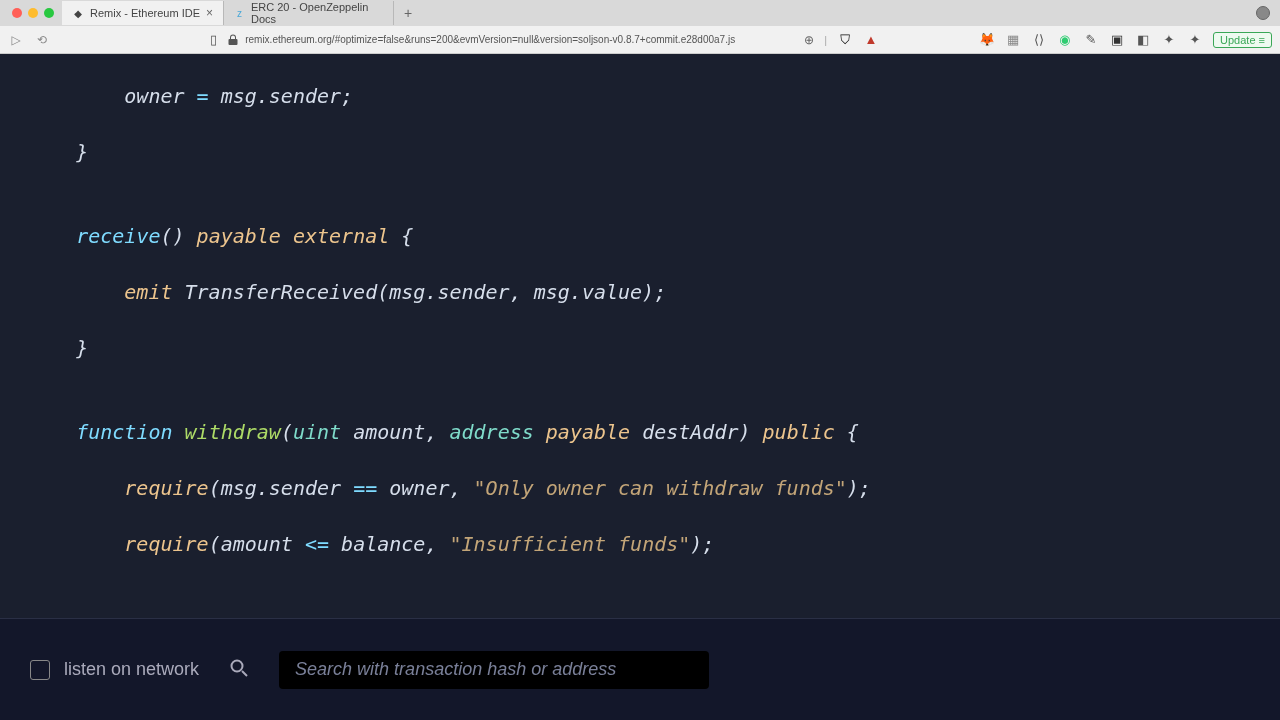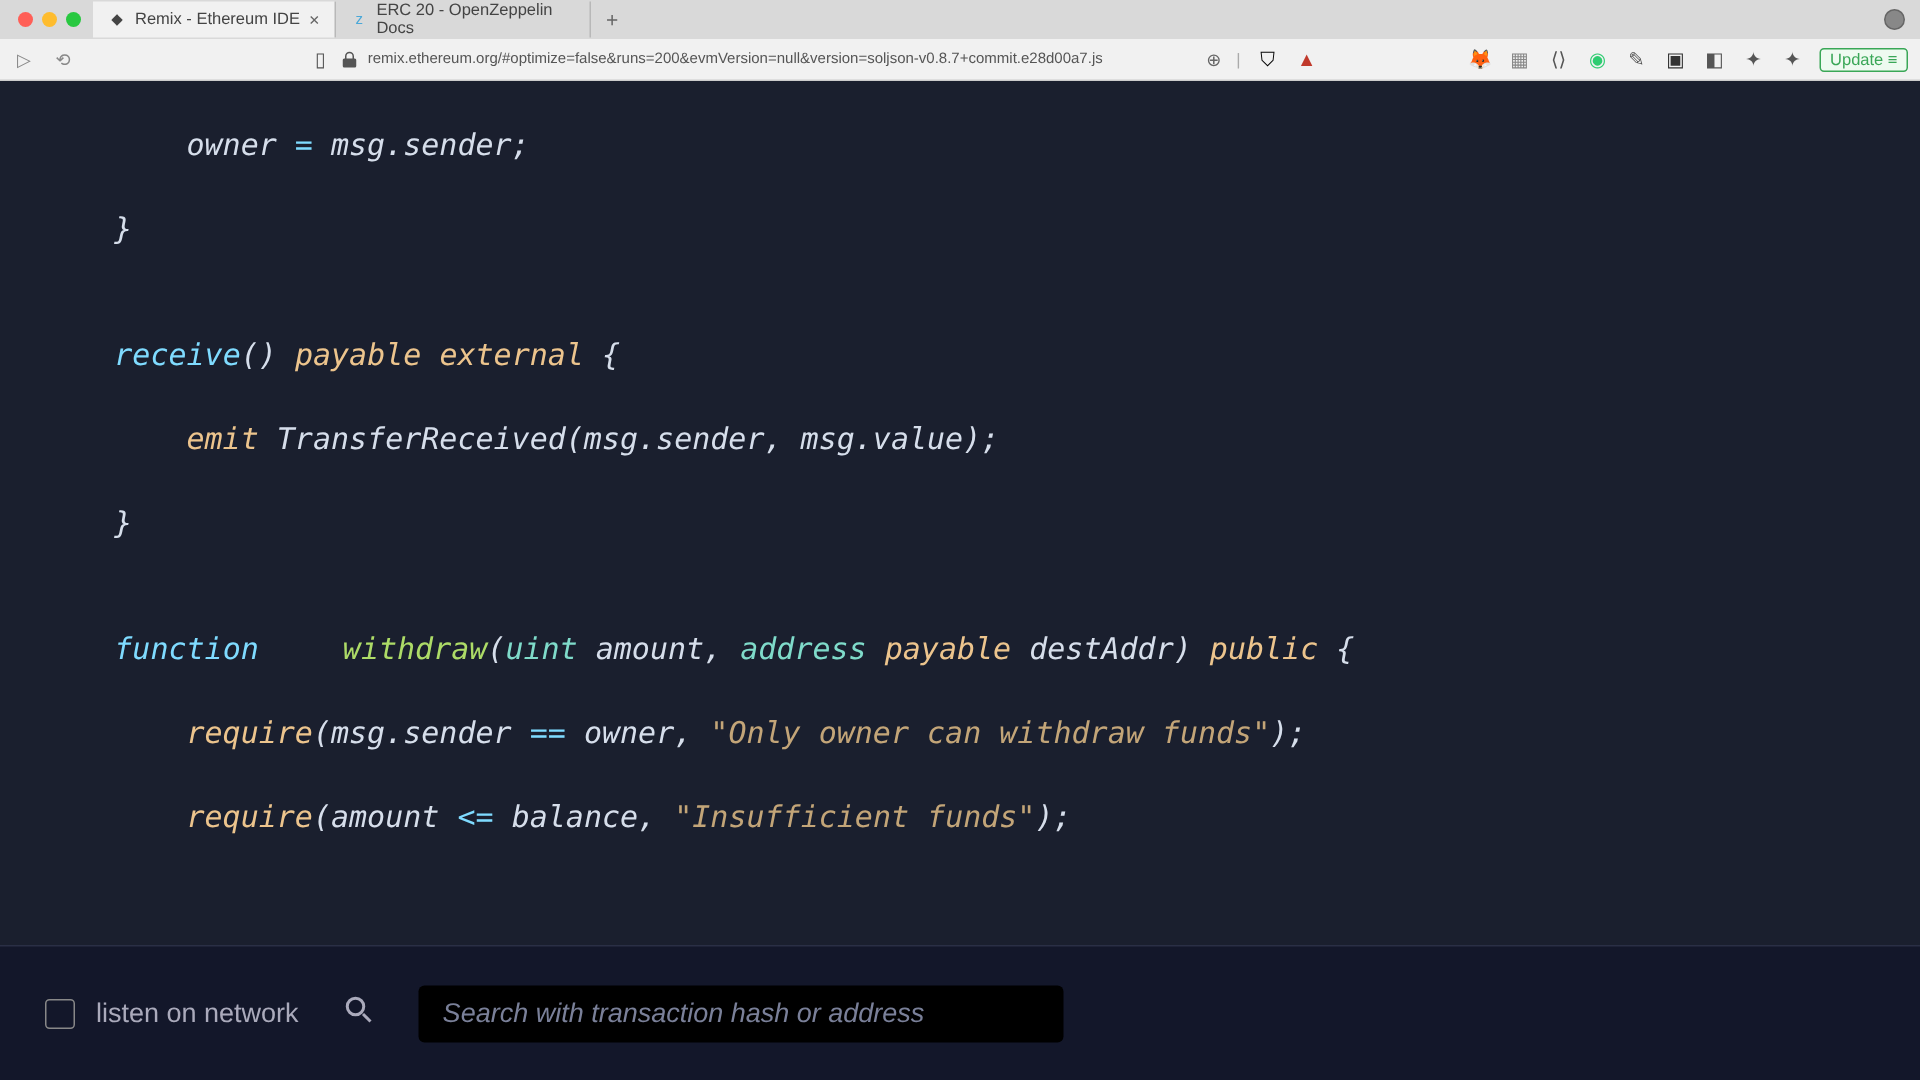--- a/index.html
+++ b/index.html
@@ -85,23 +85,23 @@
   position: relative;
   font-style: italic;
 }
 .editor .kw { color: #7fdbff; }
 .editor .kw2 { color: #ecc48d; }
 .editor .typ { color: #7fdbca; }
 .editor .str { color: #c3a578; }
 .editor .emit { color: #ecc48d; }
 .editor .ident { color: #d6deeb; }
 .editor .punct { color: #d6deeb; }
-.editor .name { color: #addb67; margin-left: 44px; }
+.editor .name { color: #addb67; }
 .terminal {
-  height: 90px;
+  height: 102px;
   background: #13172a;
   display: flex;
   align-items: center;
   padding: 15px 30px;
   gap: 30px;
   border-top: 1px solid #2a2f45;
 }
 .checkbox {
   width: 20px; height: 20px;
   border: 1.5px solid #888; border-radius: 3px;

